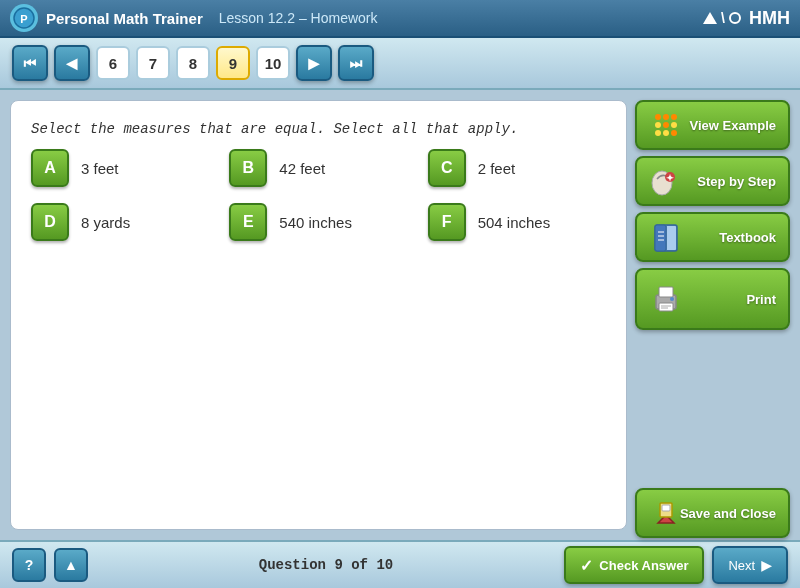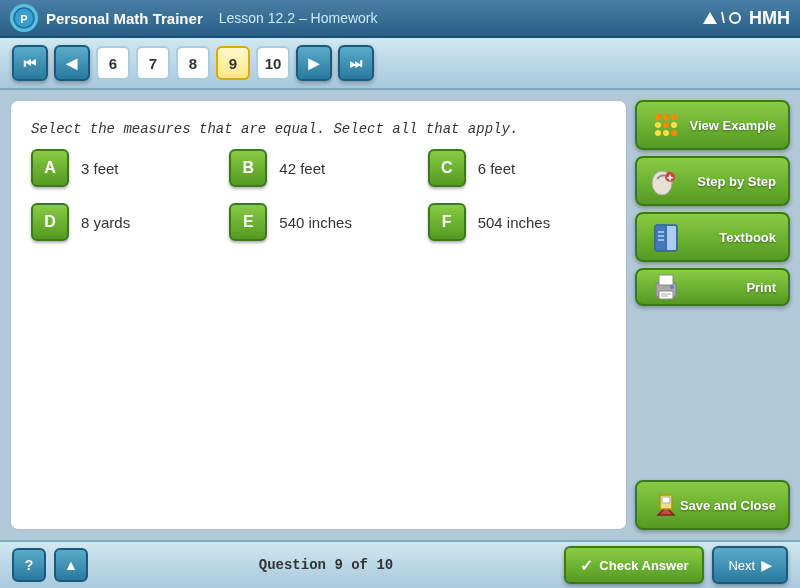--- a/index.html
+++ b/index.html
@@ -169,21 +169,21 @@
       box-shadow: 0 2px 3px rgba(0,0,0,0.3);
     }
     .answer-text {
       font-size: 15px;
       color: #333;
     }
 
     
     .sidebar {
       width: 155px;
-      margin: 10px 10px 10px 0;
+      margin: 10px 10px 2px 0;
       display: flex;
       flex-direction: column;
       gap: 6px;
     }
     .sidebar-btn {
       height: 50px;
       background: linear-gradient(to bottom, #88cc44, #559922);
       border-radius: 8px;
       border: 2px solid #3a7a1a;
       display: flex;
@@ -336,21 +336,21 @@
       font-size: 14px;
       color: white;
     }
     .icon-warning {
       font-size: 14px;
       color: white;
     }
 
     .print-btn {
       background: linear-gradient(to bottom, #88cc44, #559922);
-      height: 38px;
+      height: 62px;
       border-radius: 8px;
       border: 2px solid #3a7a1a;
       display: flex;
       align-items: center;
       justify-content: flex-end;
       padding-right: 12px;
       cursor: pointer;
       position: relative;
       box-shadow: 0 2px 4px rgba(0,0,0,0.3);
     }
@@ -400,21 +400,21 @@
         <span class="answer-text">3 feet</span>
       </div>
 
       <div class="answer-item">
         <div class="answer-btn">B</div>
         <span class="answer-text">42 feet</span>
       </div>
 
       <div class="answer-item">
         <div class="answer-btn">C</div>
-        <span class="answer-text">6 feet</span>
+        <span class="answer-text">2 feet</span>
       </div>
 
       <div class="answer-item">
         <div class="answer-btn">D</div>
         <span class="answer-text">8 yards</span>
       </div>
 
       <div class="answer-item">
         <div class="answer-btn">E</div>
         <span class="answer-text">540 inches</span>

